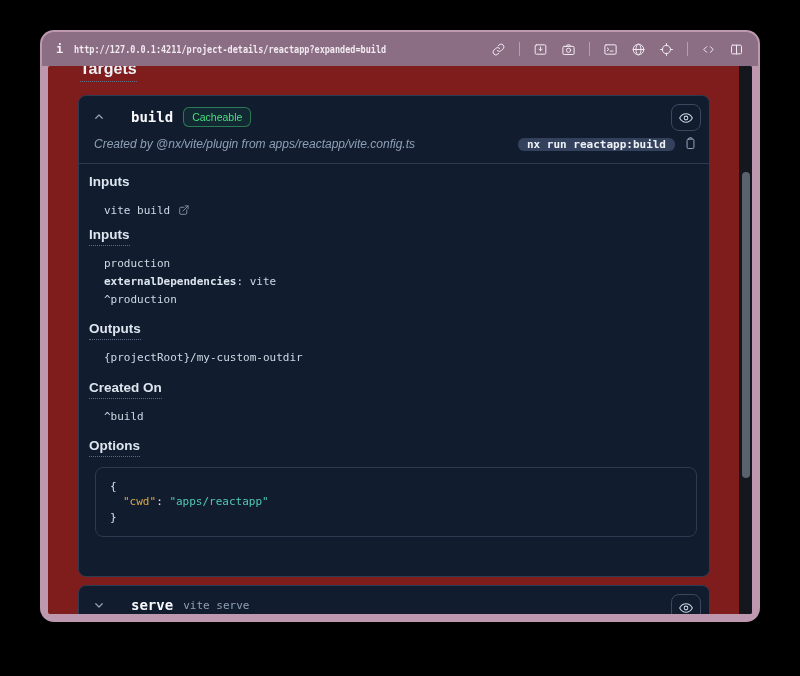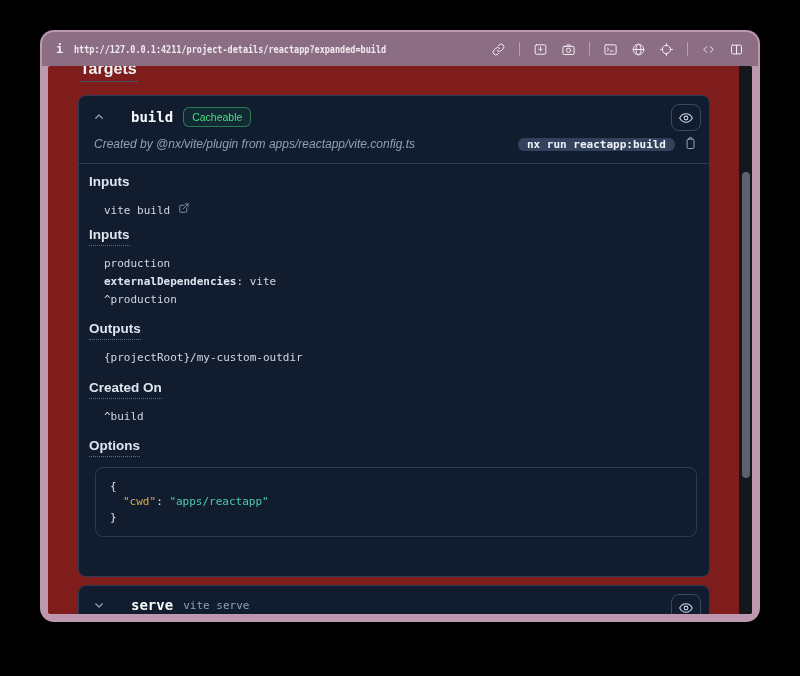--- a/index.html
+++ b/index.html
@@ -63,21 +63,21 @@
   .copy-btn { margin:0 3px 0 8px; color:#97a6bb; background:none; border:none;
               cursor:pointer; padding:0; }
   .copy-btn svg { width:15px; height:15px; }
 
   .card-body { padding:10px 10px 0 10px; }
   .sec-heading { font-size:13.5px; font-weight:600; color:#dde5ee;
                  width:fit-content; }
   .sec-heading.dotted { border-bottom:1.5px dotted #5d6d85; padding-bottom:3px; }
   .mono { font-family:"DejaVu Sans Mono", monospace; font-size:11px;
           color:#cfd8e3; line-height:18px; }
-  .cmd-row { margin:13px 0 0 15px; display:flex; gap:7px; }
+  .cmd-row { margin:13px 0 0 15px; display:flex; align-items:center; gap:7px; }
   .ext-icon { width:13px; height:13px; color:#8b9bb0; cursor:pointer; }
   .mt16 { margin-top:7px;text-align:right; } .mt13 { margin-top:13px; } .mt12 { margin-top:12px; }
   .items { margin:9px 0 0 15px; }
   .kv-key { font-weight:700; color:#dde5ee; }
 
   .json-box { margin:10px 2px 0 6px; border:1px solid #2c3a52; border-radius:8px;
               padding:11px 14px; font-family:"DejaVu Sans Mono", monospace;
               font-size:11px; line-height:15.5px; color:#dbe2ec; }
   .json-indent { padding-left:13px; }
   .json-key { color:#d8a948; }

